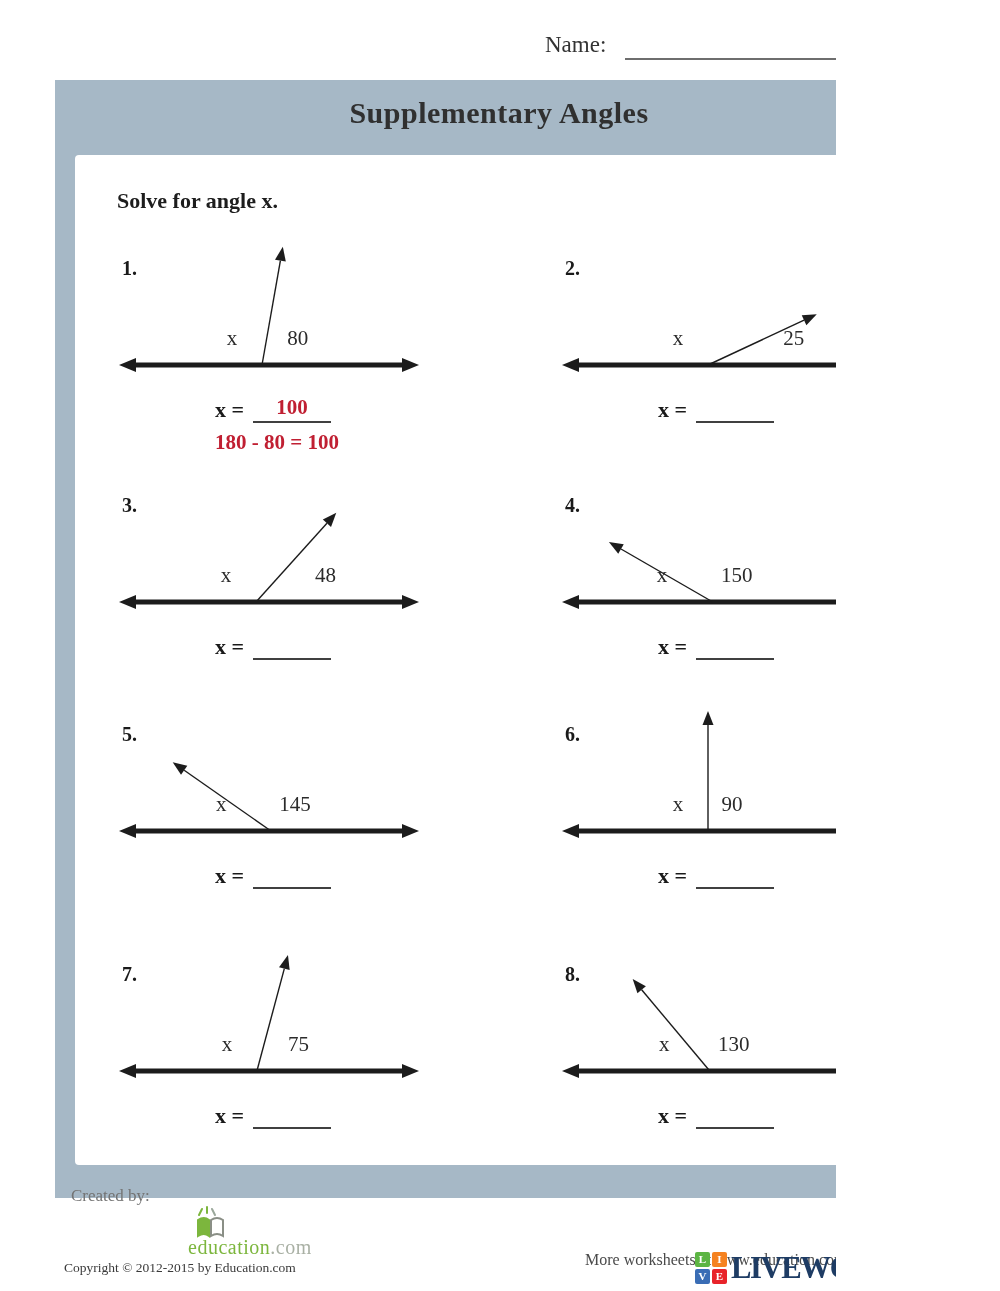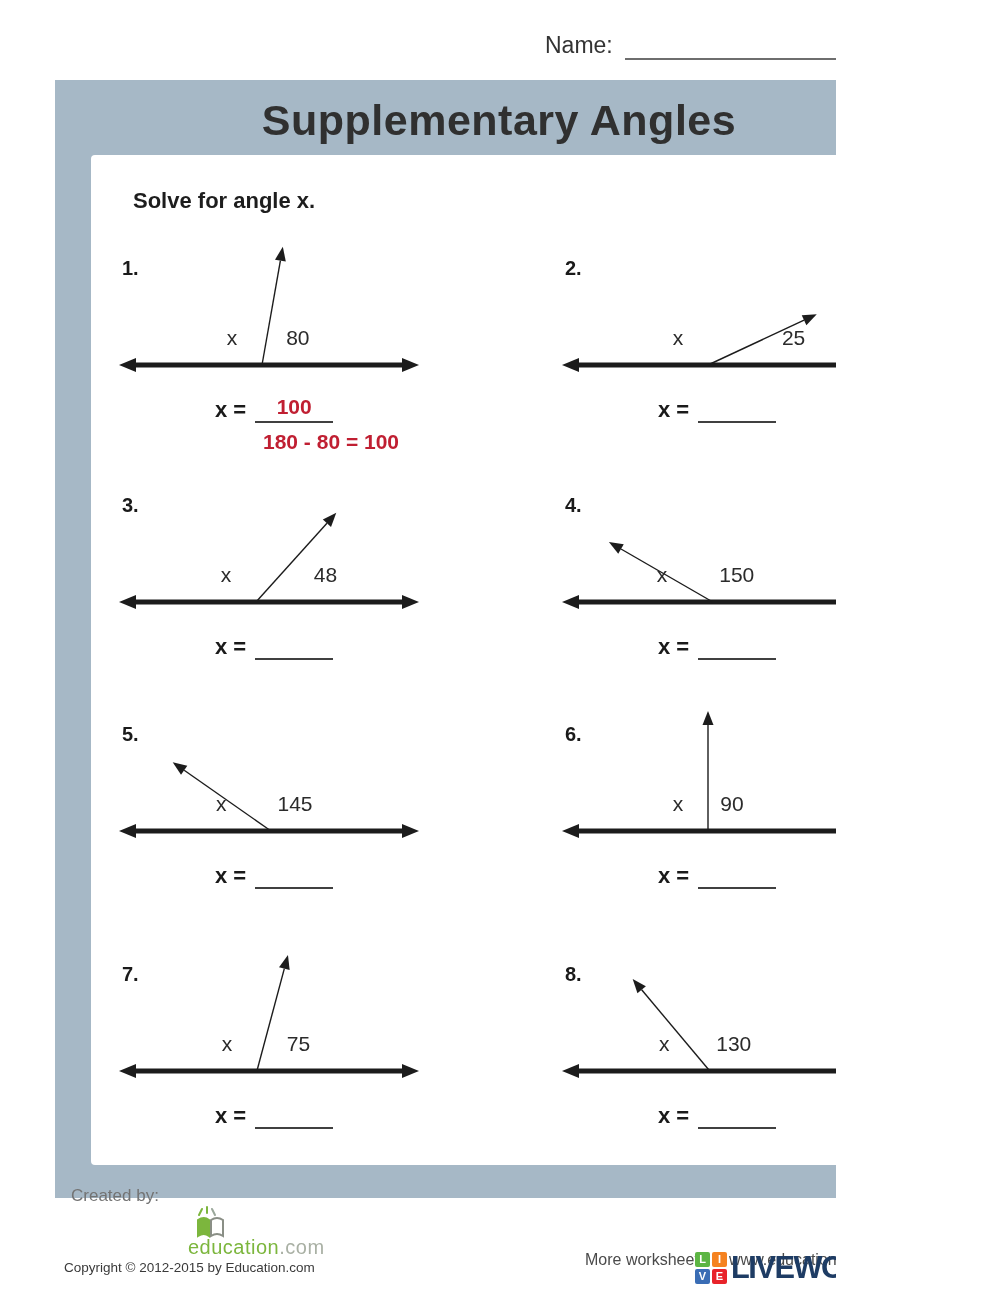--- a/index.html
+++ b/index.html
@@ -1,41 +1,41 @@
 <!DOCTYPE html>
 <html><head>
 <meta charset="utf-8">
 <style>
   html,body{margin:0;padding:0;background:#fff;}
   #page{position:relative;width:836px;height:1291px;background:#ffffff;
-        font-family:Liberation Sans, sans-serif;color:#2b2b2b;overflow:hidden;}
+        font-family:Liberation Serif, serif;color:#2b2b2b;overflow:hidden;}
 
   
   .name-label{position:absolute;left:545px;top:32px;font-size:23px;color:#333;}
   .name-line{position:absolute;left:625px;top:36px;width:318px;height:22px;
              border-bottom:2px solid #6e6e6e;}
 
   
   .panel{position:absolute;left:55px;top:80px;width:888px;height:1118px;background:#a6b8c6;}
   .panel-title{position:absolute;left:0;top:16px;width:100%;text-align:center;
-               font-size:43px;font-weight:600;color:#303030;letter-spacing:.5px;}
-  .card{position:absolute;left:36px;top:75px;width:840px;height:1010px;background:#ffffff;
+               font-size:30px;font-weight:600;color:#303030;letter-spacing:.5px;}
+  .card{position:absolute;left:20px;top:75px;width:840px;height:1010px;background:#ffffff;
         border-radius:4px;}
   .instructions{position:absolute;left:42px;top:33px;font-size:22px;font-weight:bold;color:#1d1d1d;}
 
   
   .problem{position:absolute;width:310px;height:230px;}
   .pnum{position:absolute;left:4px;top:24px;font-size:20px;font-weight:bold;color:#1a1a1a;}
   .diagram{position:absolute;left:0;top:0;}
   .answer{position:absolute;left:97px;top:162px;display:flex;align-items:flex-end;gap:9px;}
   .xeq{font-size:22px;font-weight:bold;color:#1a1a1a;line-height:26px;}
   .blank{display:inline-block;width:78px;border-bottom:2px solid #404040;text-align:center;
          font-size:21px;font-weight:bold;color:#c01f32;line-height:24px;height:26px;}
   .work{position:absolute;left:97px;top:197px;font-size:21px;font-weight:bold;color:#c01f32;
-        white-space:nowrap;margin-left:48px;}
+        white-space:nowrap;}
 
   
   .created-by{position:absolute;left:71px;top:1186px;font-size:17px;color:#737373;}
   .brand{position:absolute;left:160px;top:1236px;font-size:20px;letter-spacing:.5px;margin-left:28px;}
   .brand .main{color:#7cb63d;}
   .brand .suffix{color:#a9b0a4;}
   .book-icon{position:absolute;left:190px;top:1206px;}
   .copyright{position:absolute;left:64px;top:1260px;font-size:13.5px;color:#3a3a3a;}
   .more-worksheets{position:absolute;left:585px;top:1251px;font-size:16px;color:#4a4a4a;
                    white-space:nowrap;z-index:1;}

